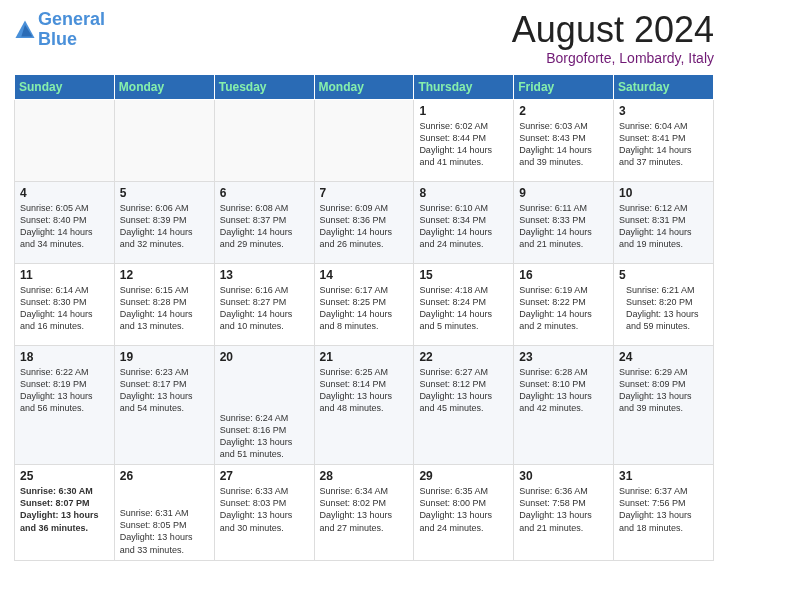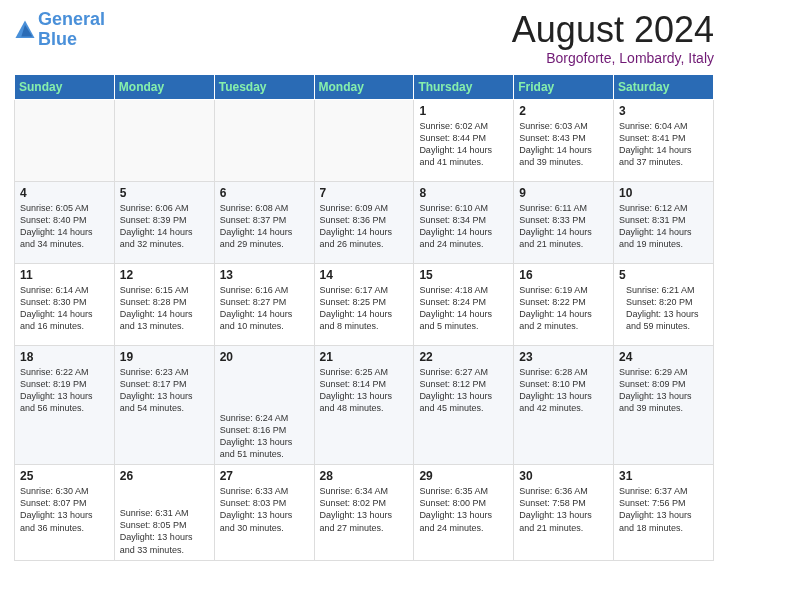--- a/index.html
+++ b/index.html
@@ -285,21 +285,21 @@
           <td>
             <span class="day-num">24</span>
             <div class="day-info" style="white-space: pre-line;">Sunrise: 6:29 AM
 Sunset: 8:09 PM
 Daylight: 13 hours and 39 minutes.</div>
           </td>
         </tr>
         <tr>
           <td>
             <span class="day-num">25</span>
-            <div class="day-info" style="white-space: pre-line;">Sunrise: 6:30 AM
+            <div class="day-info" style="white-space: pre-line; font-weight: bold;">Sunrise: 6:30 AM
 Sunset: 8:07 PM
 Daylight: 13 hours and 36 minutes.</div>
           </td>
           <td>
             <span class="day-num">26</span>
             <div class="day-info" style="white-space: pre-line; margin-top: 24px;">Sunrise: 6:31 AM
 Sunset: 8:05 PM
 Daylight: 13 hours and 33 minutes.</div>
           </td>
           <td>

